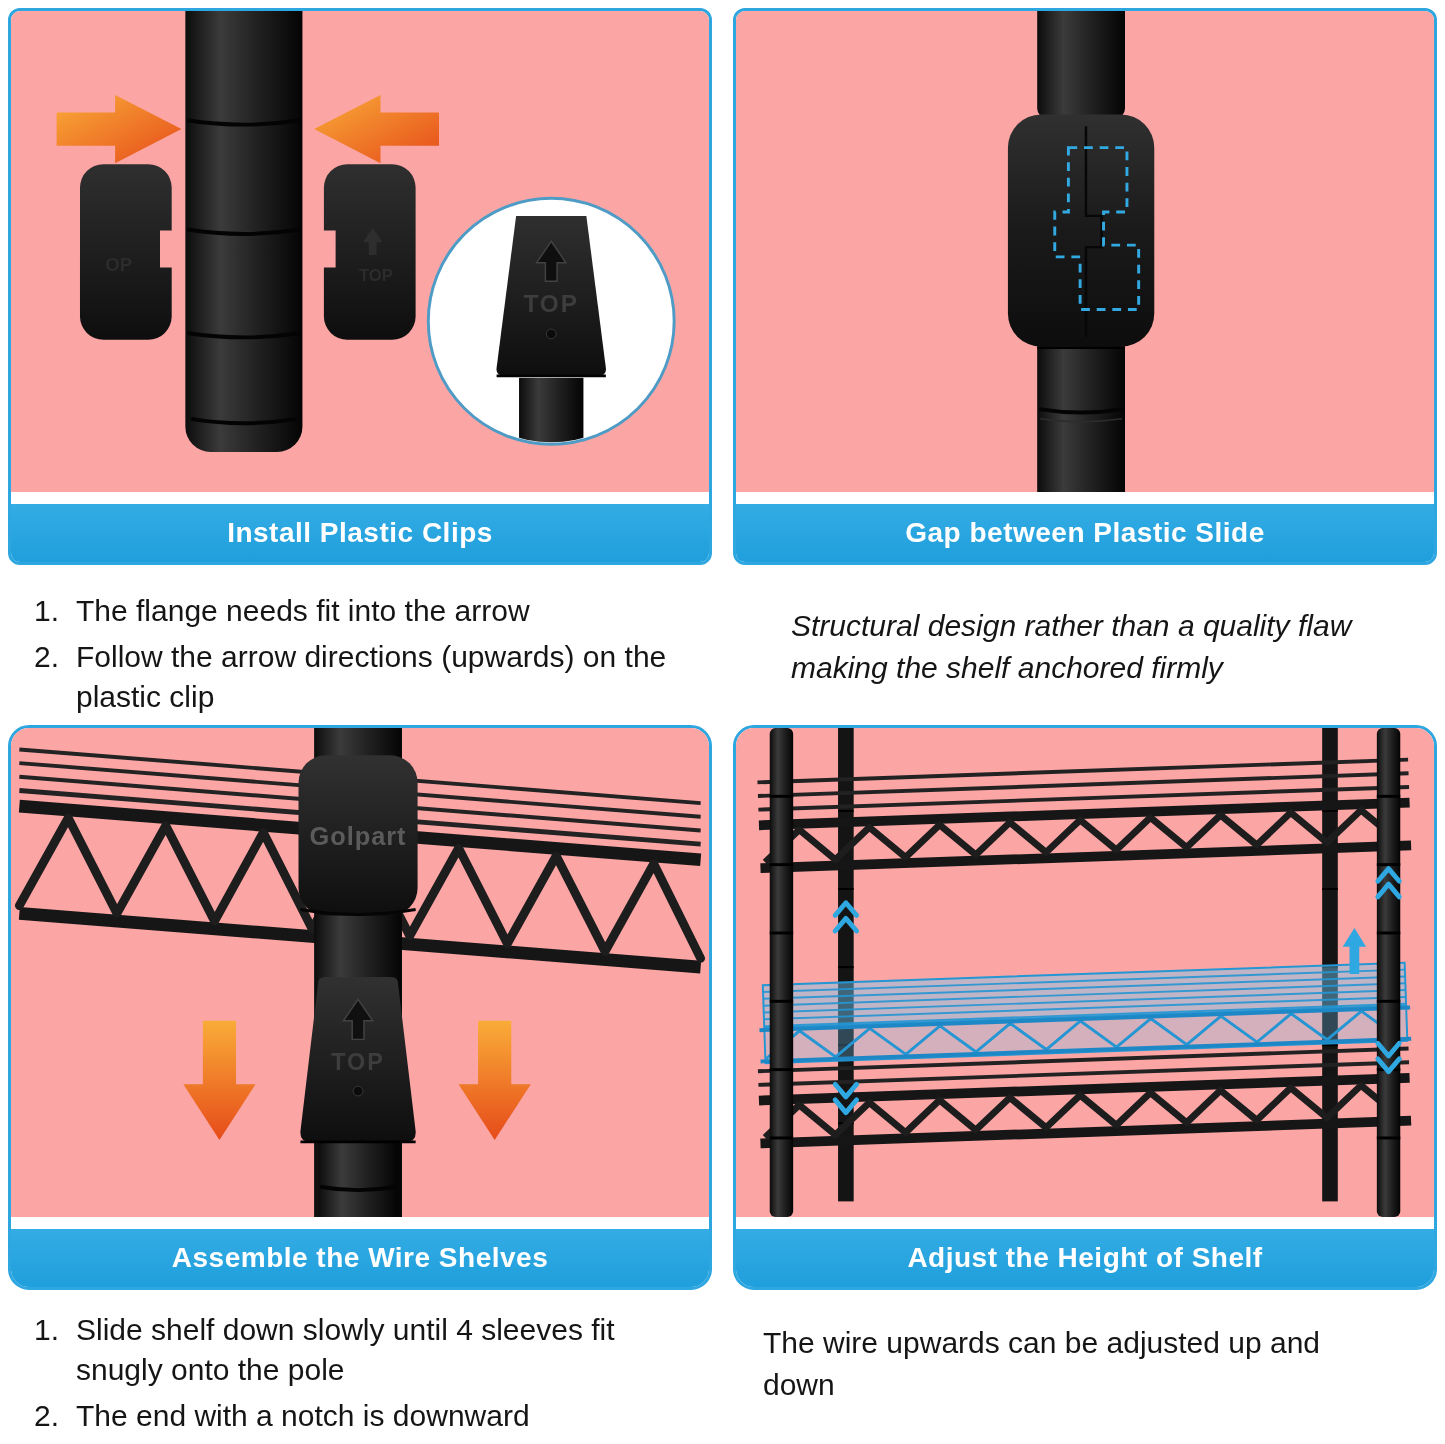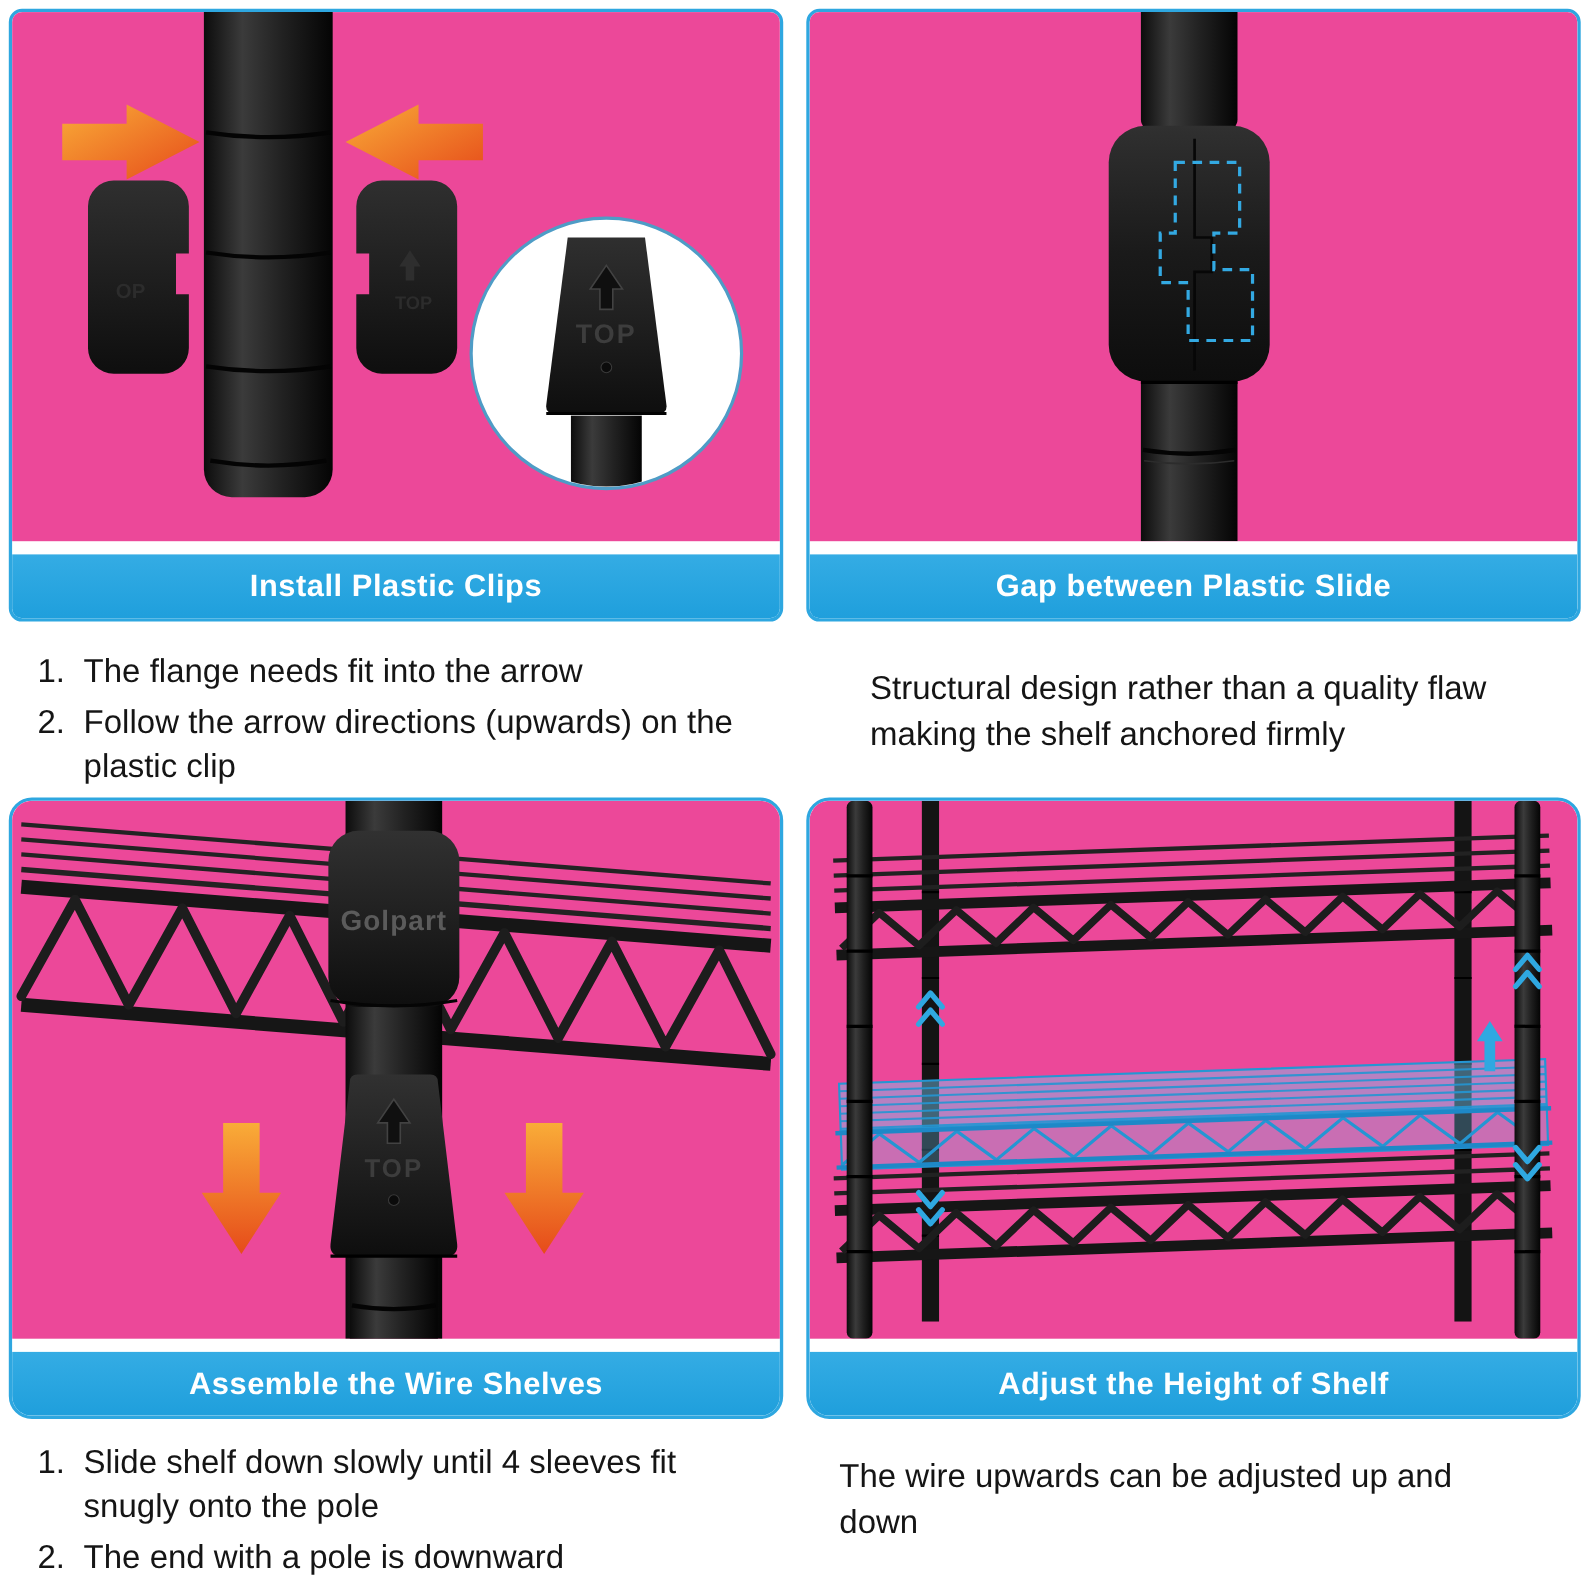--- a/index.html
+++ b/index.html
@@ -11,35 +11,35 @@
   }
   .page { width:1445px; height:1444px; padding:8px 8px 0 8px;
     display:grid; grid-template-columns:704px 704px; column-gap:21px; }
   .cell { display:flex; flex-direction:column; }
   .card {
     border:3px solid #2EA7E0; border-radius:12px; overflow:hidden;
     background:#fff; display:flex; flex-direction:column; flex:none;
   }
   .card.top { height:557px; }
   .card.bottom { height:565px;border-radius:21px; }
-  .card-art { flex:1 1 auto; position:relative; overflow:hidden; background:#ec4899; }
+  .card-art { flex:1 1 auto; position:relative; overflow:hidden; background:#fca5a5; }
   .card-art svg { display:block; width:100%; height:100%; }
   .card-title {
     height:58px; flex:none;
     background:linear-gradient(180deg,#34ACE4,#1F9FDC);
     color:#ffffff; font-weight:bold; font-size:28px; letter-spacing:0.5px;
     display:flex; align-items:center; justify-content:center;margin-top:12px;
   }
   .notes { padding:26px 14px 0 26px; font-size:30px; font-weight:500; }
   .notes.tight { padding-top:20px; }
   .note-item { display:flex; align-items:flex-start; line-height:40px; margin-bottom:6px; }
   .note-num { flex:0 0 42px; }
   .note-text { max-width:600px; line-height:40px; }
   .para { font-size:30px; font-weight:500; line-height:42px; }
-  .para.gap-desc { padding:40px 6px 0 58px; max-width:688px; }
+  .para.gap-desc { padding:40px 6px 0 58px; max-width:688px;font-style:italic; }
   .para.adjust-desc { padding:32px 6px 0 30px; max-width:660px; }
   svg text { font-family:"Liberation Sans","DejaVu Sans",sans-serif; }
 </style>
 </head>
 <body>
 
 <div class="page">
 
   <section class="cell">
     <div class="card top">
@@ -197,21 +197,21 @@
       </div>
       <div class="card-title">Assemble the Wire Shelves</div>
     </div>
     <div class="notes tight">
       <div class="note-item">
         <span class="note-num">1.</span>
         <span class="note-text">Slide shelf down slowly until 4 sleeves fit snugly onto the pole</span>
       </div>
       <div class="note-item">
         <span class="note-num">2.</span>
-        <span class="note-text">The end with a pole is downward</span>
+        <span class="note-text">The end with a notch is downward</span>
       </div>
     </div>
   </section>
 
   <section class="cell">
     <div class="card bottom">
       <div class="card-art">
         <svg viewBox="0 0 698 501" preserveAspectRatio="xMidYMid meet">
           <defs>
             <linearGradient id="p4-pole" x1="0" y1="0" x2="1" y2="0">

